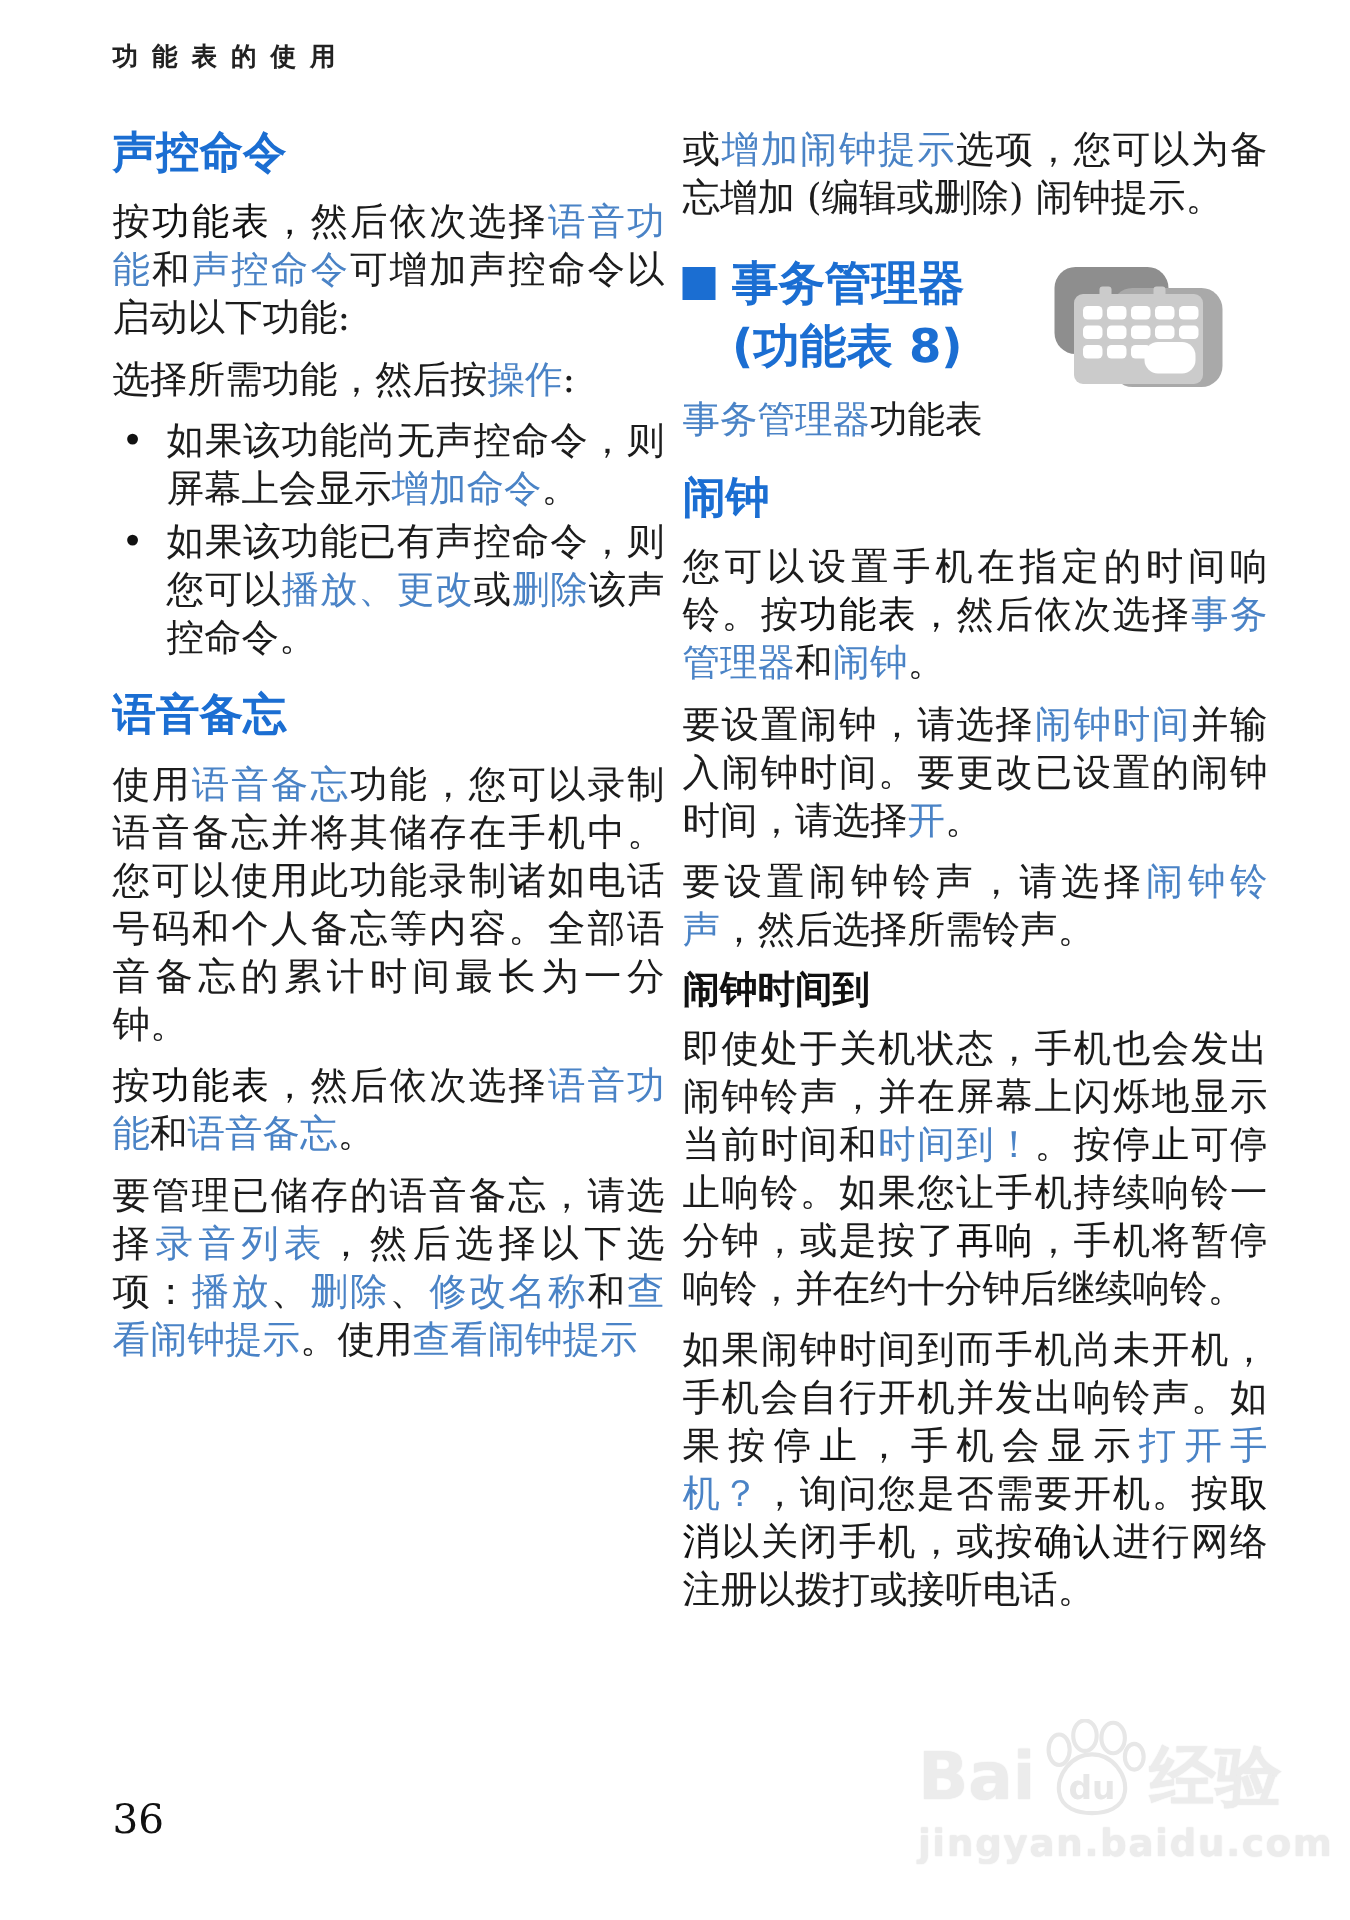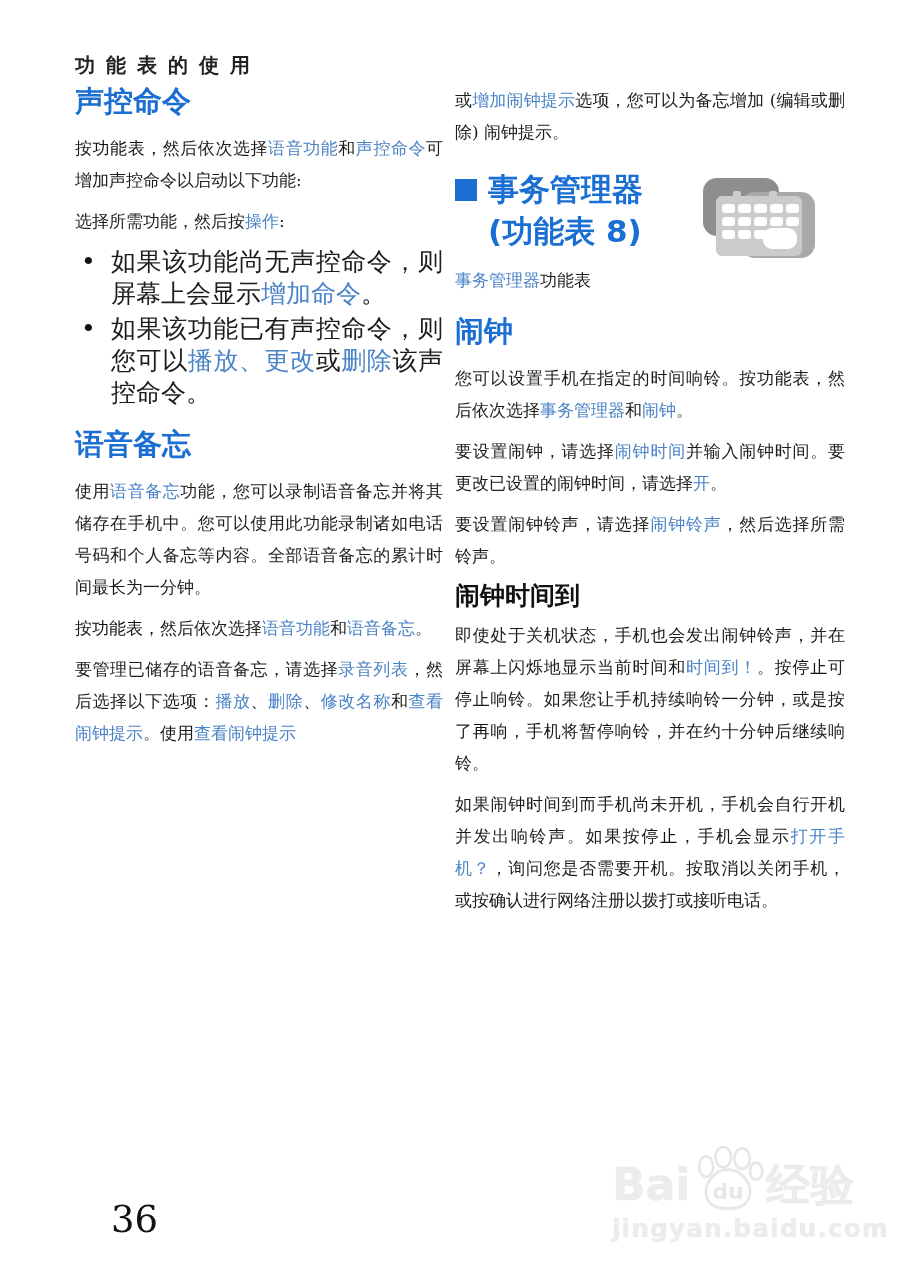--- a/index.html
+++ b/index.html
@@ -5,30 +5,30 @@
   html,body{margin:0;padding:0;background:#ffffff;}
   .page{
     position:relative;
     width:900px;height:1280px;
     background:#ffffff;
     overflow:hidden;
     font-family:"DejaVu Serif","Liberation Serif",serif;
     color:#1c1c1c;
   }
   .running-header{
-    position:absolute;left:75px;top:52px;
+    position:absolute;left:75px;top:26px;
     font-family:Liberation Serif, serif;
-    font-weight:700;font-size:20px;letter-spacing:0.55em;color:#222;
+    font-weight:700;font-size:17px;letter-spacing:0.55em;color:#222;
   }
   .col{position:absolute;top:84px;}
   .col-left{left:75px;width:368px;}
   .col-right{left:455px;width:390px;}
   .para{
     margin:0 0 9px 0;
-    font-size:17px;line-height:32px;
+    font-size:25px;line-height:32px;
     text-align:justify;
   }
   h2.sec{
     margin:0 0 14px 0;
     font-family:"DejaVu Sans","Liberation Sans",sans-serif;
     font-weight:700;font-size:29px;line-height:34px;
     color:var(--heading-blue);
   }
   h2.sec.mt{margin-top:18px;}
   h3.subsec{
@@ -57,21 +57,21 @@
   }
   .h1-square{
     display:inline-block;width:22px;height:22px;margin-right:11px;
     background:var(--heading-blue);vertical-align:baseline;
     transform:translateY(1px);
   }
   .h1-line2{padding-left:33px;display:block;}
   .cal-icon{position:absolute;right:28px;top:6px;width:116px;height:90px;}
   .page-number{
     position:absolute;left:75px;top:1198px;
-    font-size:37px;font-family:"DejaVu Serif","Liberation Serif",serif;color:#111;margin-left:36px;
+    font-size:27px;font-family:"DejaVu Serif","Liberation Serif",serif;color:#111;
   }
   .watermark{
     position:absolute;left:612px;top:1148px;width:280px;
     color:#e9e9e9;
     font-family:"DejaVu Sans","Liberation Sans",sans-serif;
     user-select:none;
   }
   .wm-row{display:flex;align-items:flex-end;height:64px;}
   .wm-baidu,.wm-cn{
     font-weight:700;font-size:44px;line-height:54px;color:#ececec;

